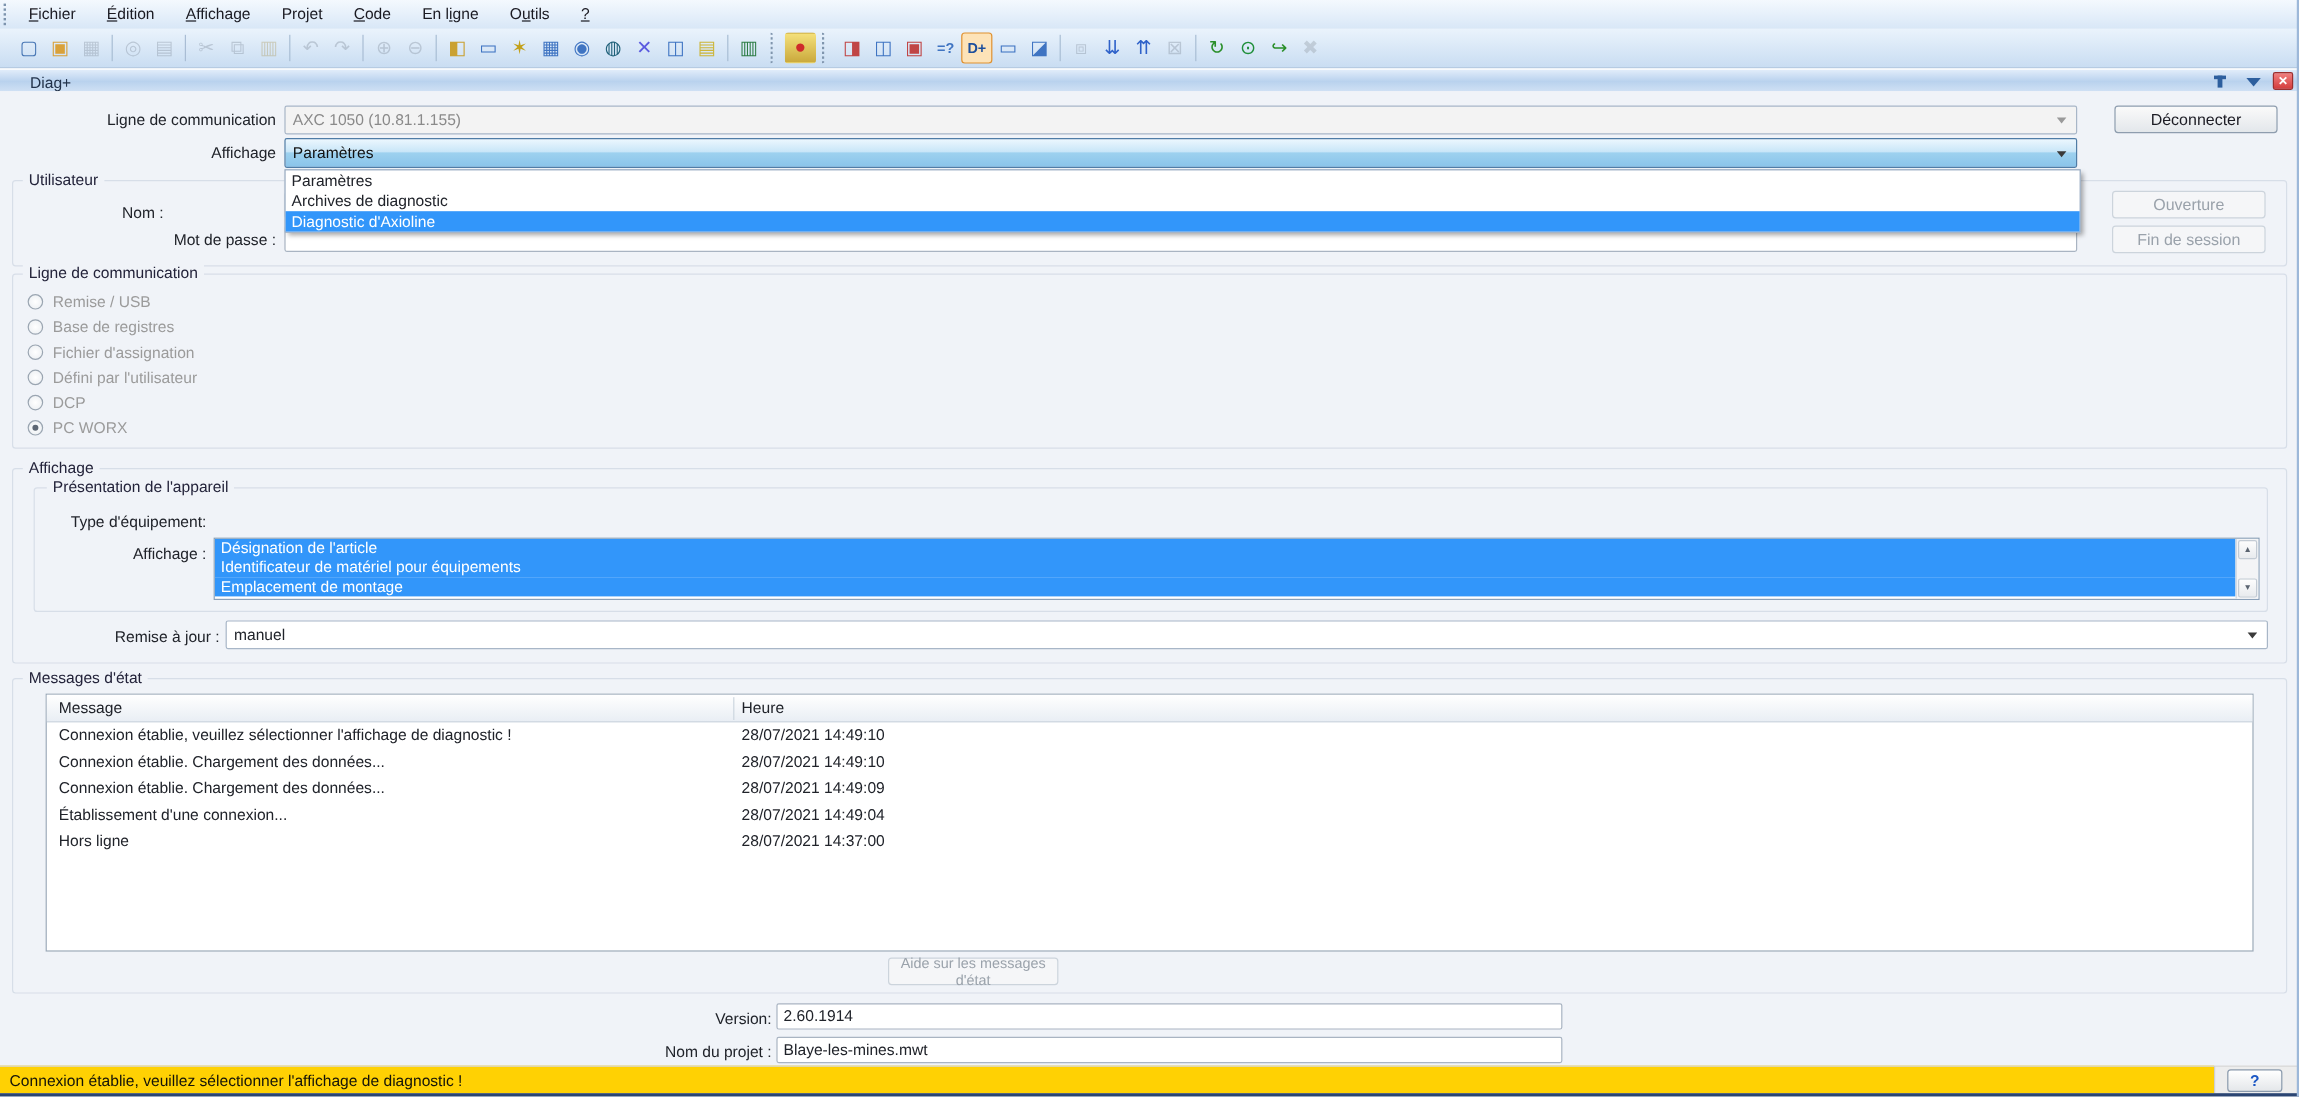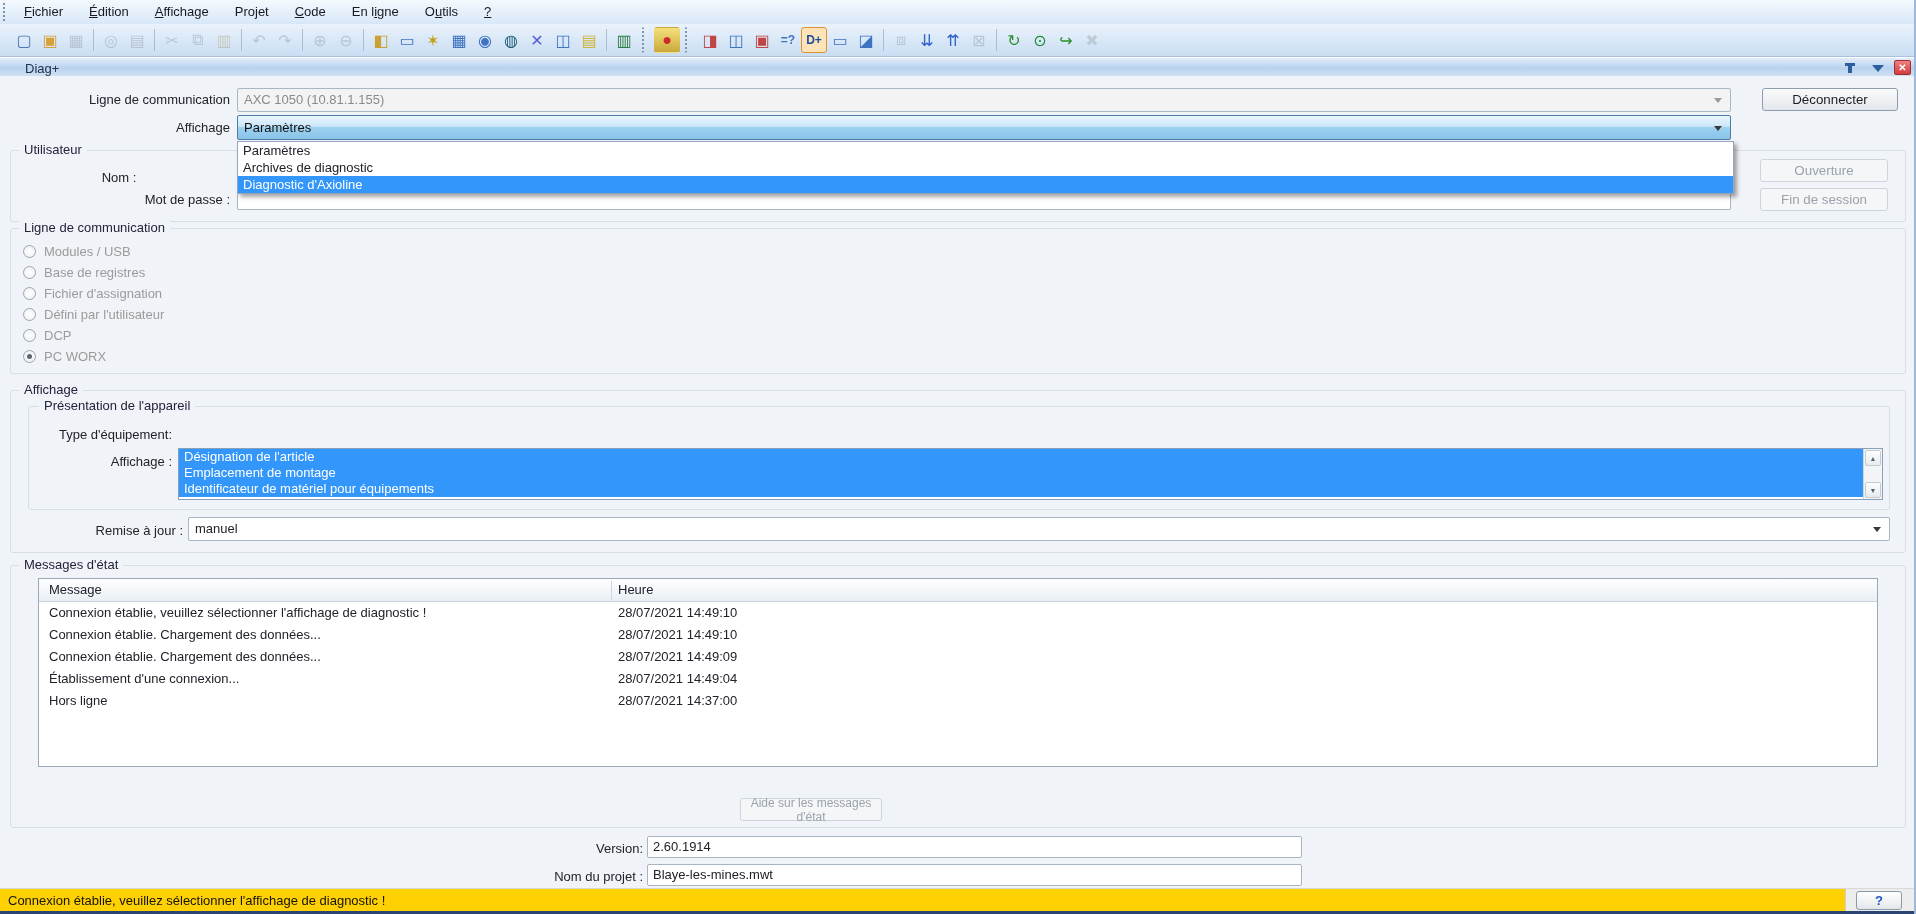--- a/index.html
+++ b/index.html
@@ -82,21 +82,21 @@
   #lb .lbi { height:16px; line-height:16px; padding-left:5px; background:#3296fa; color:#fff;
     width:calc(100% - 19px); white-space:nowrap; overflow:hidden; }
   #lbsb { position:absolute; right:0; top:0; width:19px; height:100%;
     background:#f3f4f6; border-left:1px solid #cfd6de; }
   .sbtn { position:absolute; left:1px; width:16px; height:16px; border:1px solid #c3cbd4; border-radius:2px;
     background:linear-gradient(#fdfdfd,#e8ebee); font-size:7px; color:#5a6470;
     display:flex; align-items:center; justify-content:center; }
   #sbup { top:1px; } #sbdn { bottom:1px; }
 
   
-  #tbl { position:absolute; left:38px; top:502px; width:1840px; height:189px; background:#fff;
+  #tbl { position:absolute; left:38px; top:502px; width:1840px; height:215px; background:#fff;
     border:1px solid #9aa8b8; }
   #thead { position:relative; height:23px; background:linear-gradient(#ffffff,#e9eef4);
     border-bottom:1px solid #c8d2dd; line-height:22px; }
   #thead .h1 { padding-left:10px; }
   #thead .h2 { position:absolute; left:579px; top:0; }
   #thead .hdiv { position:absolute; left:572px; top:2px; width:1px; height:19px; background:#cdd6df; }
   .trow { position:relative; height:22px; line-height:22px; white-space:nowrap; }
   .trow .c1 { padding-left:10px; }
   .trow .c2 { position:absolute; left:579px; top:0; }
 
@@ -376,21 +376,21 @@
 
         <div class="opt" data-highlighted="true">Diagnostic d'Axioline</div>
       </div>
 
     <div class="group" style="left:10px;top:152px;width:1896px;height:146px;">
       <span class="glabel">Ligne de communication</span>
       <div style="position:absolute;left:12px;top:12px;">
 
           <div class="radio-row" data-selected="false">
             <span class="rb"></span>
-            <span class="rlabel">Modules / USB</span>
+            <span class="rlabel">Remise / USB</span>
           </div>
 
           <div class="radio-row" data-selected="false">
             <span class="rb"></span>
             <span class="rlabel">Base de registres</span>
           </div>
 
           <div class="radio-row" data-selected="false">
             <span class="rb"></span>
             <span class="rlabel">Fichier d'assignation</span>
@@ -423,23 +423,23 @@
     <div class="flabel" style="left:30px;top:378px;width:142px;height:16px;line-height:16px;">Affichage :</div>
     <div id="lb">
 
       <div id="lbsb">
         <div class="sbtn" id="sbup">▲</div>
         <div class="sbtn" id="sbdn">▼</div>
       </div>
 
         <div class="lbi">Désignation de l'article</div>
 
+        <div class="lbi">Identificateur de matériel pour équipements</div>
+
         <div class="lbi">Emplacement de montage</div>
-
-        <div class="lbi">Identificateur de matériel pour équipements</div>
       </div>
     <div class="flabel" style="left:40px;top:443px;width:143px;height:24px;line-height:24px;">Remise à jour :</div>
     <div class="combo" style="left:188px;top:441px;width:1702px;height:24px;">
       <span>manuel</span>
       <span class="arr"></span>
     </div>
 
     <div class="group" style="left:10px;top:489px;width:1896px;height:263px;">
       <span class="glabel">Messages d'état</span>
     </div>

